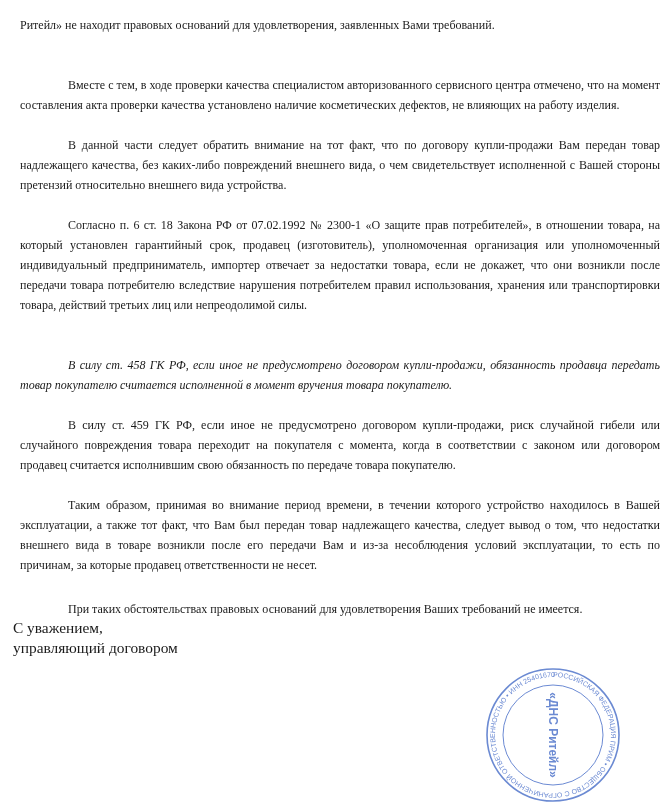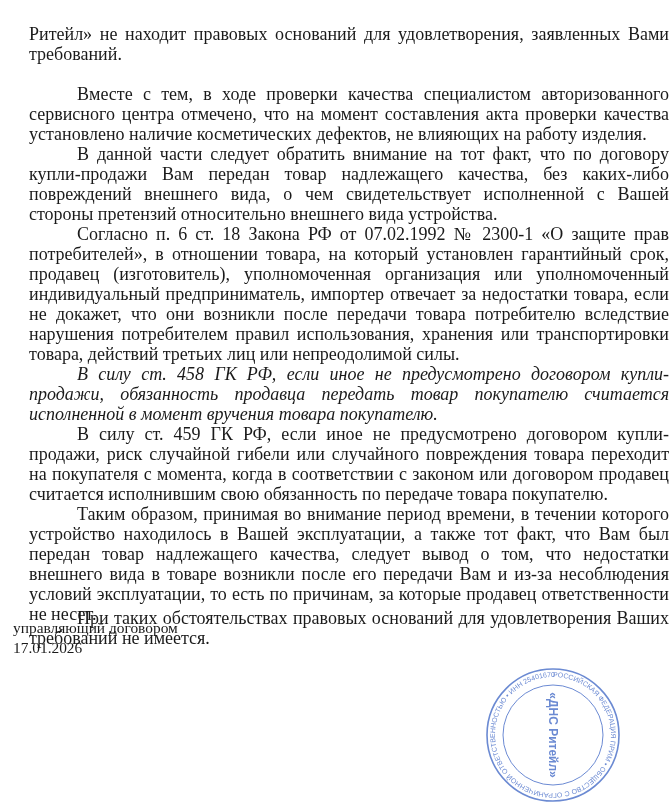--- a/index.html
+++ b/index.html
@@ -7,23 +7,23 @@
       width: 669px; height: 806px; overflow: hidden;
       background: #ffffff;
       font-family: "Liberation Serif", serif;
       color: #1a1a1a;
       position: relative;
     }
     .page { position: absolute; left: 0; top: 0; width: 669px; height: 806px; }
     .para {
       position: absolute;
       left: 13px; width: 640px;
-      font-size: 18px; line-height: 20px;
+      font-size: 12px; line-height: 20px;
       text-align: justify;
-      margin: 16px;
+      margin: 7px;
     }
     .para.indent { text-indent: 48px; }
     .sig {
       position: absolute; left: 13px; top: 618px;
       font-size: 15.4px; line-height: 19.5px;
     }
     .sig div { margin: 0; }
     .stamp {
       position: absolute; left: 478px; top: 665px; width: 150px; height: 140px;
       opacity: 0.75;
@@ -36,22 +36,22 @@
   <p class="para" style="top:8px;">Ритейл» не находит правовых оснований для удовлетворения, заявленных Вами требований.</p>
   <p class="para indent" style="top:68px;">Вместе с тем, в ходе проверки качества специалистом авторизованного сервисного центра отмечено, что на момент составления акта проверки качества установлено наличие косметических дефектов, не влияющих на работу изделия.</p>
   <p class="para indent" style="top:128px;">В данной части следует обратить внимание на тот факт, что по договору купли-продажи Вам передан товар надлежащего качества, без каких-либо повреждений внешнего вида, о чем свидетельствует исполненной с Вашей стороны претензий относительно внешнего вида устройства.</p>
   <p class="para indent" style="top:208px;">Согласно п. 6 ст. 18 Закона РФ от 07.02.1992 № 2300-1 «О защите прав потребителей», в отношении товара, на который установлен гарантийный срок, продавец (изготовитель), уполномоченная организация или уполномоченный индивидуальный предприниматель, импортер отвечает за недостатки товара, если не докажет, что они возникли после передачи товара потребителю вследствие нарушения потребителем правил использования, хранения или транспортировки товара, действий третьих лиц или непреодолимой силы.</p>
   <p class="para indent" style="top:348px;font-style:italic;">В силу ст. 458 ГК РФ, если иное не предусмотрено договором купли-продажи, обязанность продавца передать товар покупателю считается исполненной в момент вручения товара покупателю.</p>
   <p class="para indent" style="top:408px;">В силу ст. 459 ГК РФ, если иное не предусмотрено договором купли-продажи, риск случайной гибели или случайного повреждения товара переходит на покупателя с момента, когда в соответствии с законом или договором продавец считается исполнившим свою обязанность по передаче товара покупателю.</p>
   <p class="para indent" style="top:488px;">Таким образом, принимая во внимание период времени, в течении которого устройство находилось в Вашей эксплуатации, а также тот факт, что Вам был передан товар надлежащего качества, следует вывод о том, что недостатки внешнего вида в товаре возникли после его передачи Вам и из-за несоблюдения условий эксплуатации, то есть по причинам, за которые продавец ответственности не несет.</p>
   <p class="para indent" style="top:592px;">При таких обстоятельствах правовых оснований для удовлетворения Ваших требований не имеется.</p>
 
   <div class="sig">
+    <div>С уважением,</div>
     <div>управляющий договором</div>
-    <div>17.01.2026</div>
   </div>
 
   <svg class="stamp" viewBox="0 0 150 140">
     <defs>
       <path id="ringPath" d="M75,70 m-58,0 a58,58 0 1,1 116,0 a58,58 0 1,1 -116,0"></path>
     </defs>
     <g transform="rotate(90 75 70)">
       <circle cx="75" cy="70" r="66" fill="none" stroke="#3a63c4" stroke-width="1.6"></circle>
       <circle cx="75" cy="70" r="50" fill="none" stroke="#3a63c4" stroke-width="1"></circle>
       <text font-size="7" fill="#3a63c4" font-family="Liberation Sans, sans-serif">

